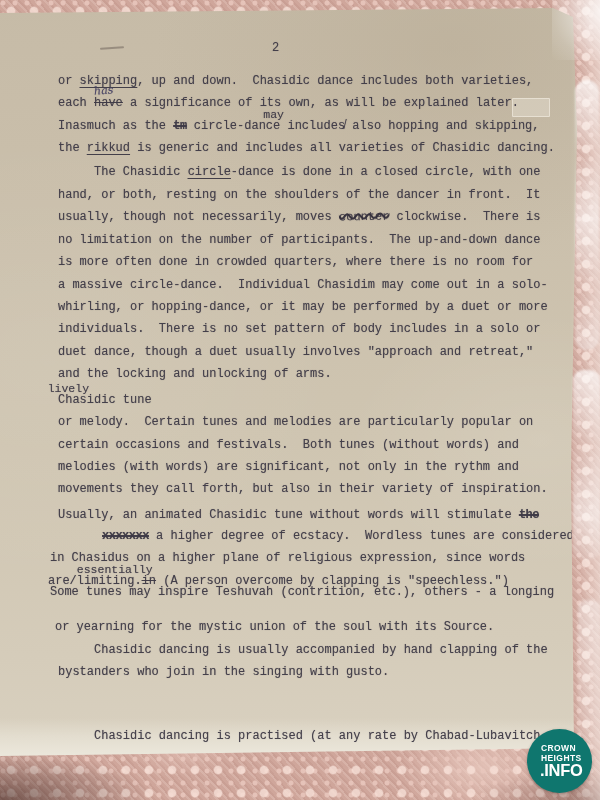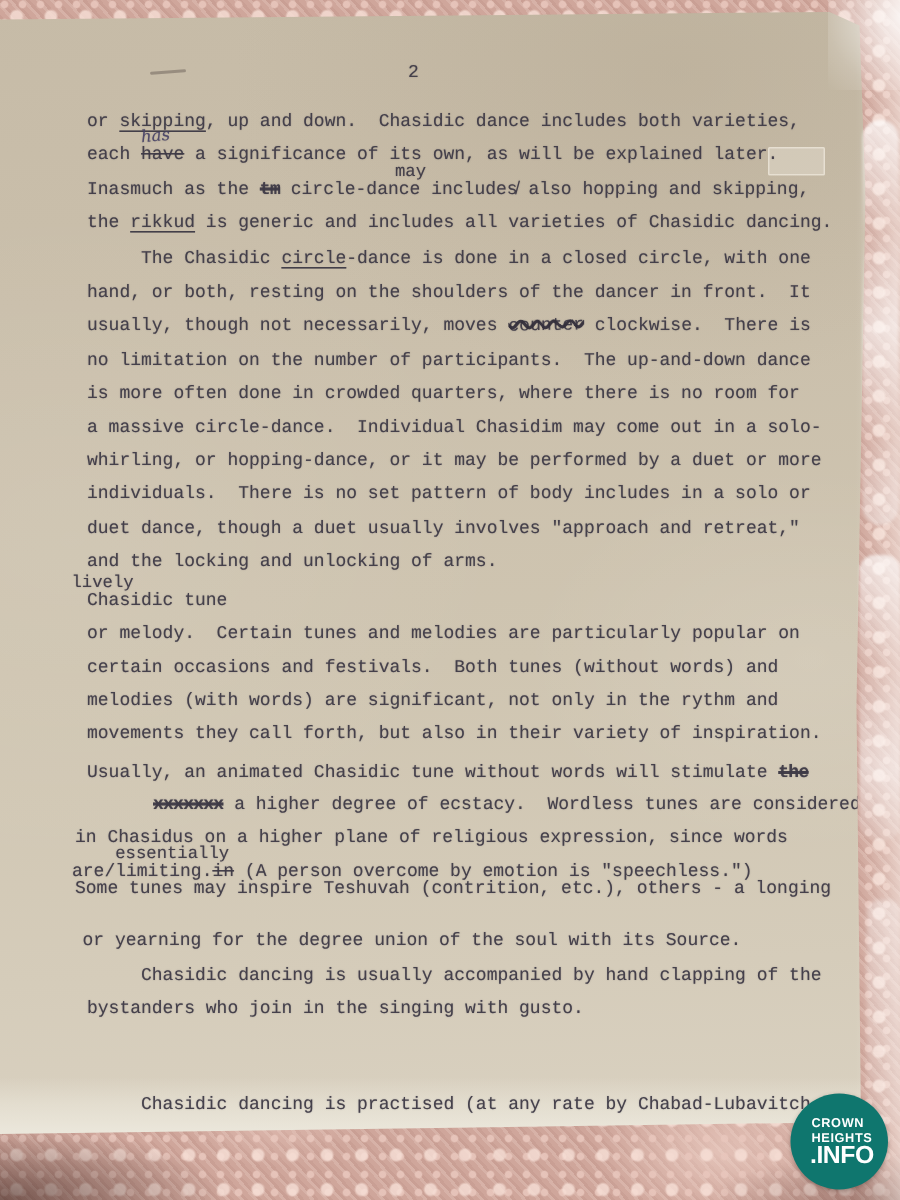--- a/index.html
+++ b/index.html
@@ -106,23 +106,23 @@
       <div class="tline" style="top: 344px; left: 58px;"><span>duet dance, though a duet usually involves "approach and retreat,"</span></div>
       <div class="tline" style="top: 366px; left: 58px;"><span>and the locking and unlocking of arms.</span></div>
       <div class="tline" style="top: 392px; left: 58px;"><span class="abv typ"><span style="margin-left: -1.5ch;">lively</span></span><span>Chasidic tune</span></div>
       <div class="tline" style="top: 414px; left: 58px;"><span>or melody.  Certain tunes and melodies are particularly popular on</span></div>
       <div class="tline" style="top: 437px; left: 58px;"><span>certain occasions and festivals.  Both tunes (without words) and</span></div>
       <div class="tline" style="top: 459px; left: 58px;"><span>melodies (with words) are significant, not only in the rythm and</span></div>
       <div class="tline" style="top: 481px; left: 58px;"><span>movements they call forth, but also in their variety of inspiration.</span></div>
       <div class="tline" style="top: 507px; left: 58px;"><span>Usually, an animated Chasidic tune without words will stimulate </span><span class="s-x">the</span></div>
       <div class="tline" style="top: 528px; left: 54px; margin-left: 48px;"><span class="s-x">xxxxxxx</span><span> a higher degree of ecstacy.  Wordless tunes are considered</span></div>
       <div class="tline" style="top: 550px; left: 50px;"><span>in Chasidus on a higher plane of religious expression, since words</span></div>
-      <div class="tline" style="top: 573px; left: 48px;"><span>are/</span><span class="abv typ"><span>essentially</span></span><span>limiting.</span><span class="s-st">in</span><span> (A person overcome by emotion is "speechless.")</span></div>
+      <div class="tline" style="top: 573px; left: 48px;"><span>are/</span><span class="abv typ"><span>essentially</span></span><span>limiting.</span><span class="s-st">in</span><span> (A person overcome by clapping is "speechless.")</span></div>
       <div class="tline" style="top: 584px; left: 50px;"><span>Some tunes may inspire Teshuvah (contrition, etc.), others - a longing</span></div>
-      <div class="tline" style="top: 619px; left: 55px;"><span>or yearning for the degree union of the soul with its Source.</span></div>
+      <div class="tline" style="top: 619px; left: 55px;"><span>or yearning for the mystic union of the soul with its Source.</span></div>
       <div class="tline" style="top: 642px; left: 58px;"><span>     Chasidic dancing is usually accompanied by hand clapping of the</span></div>
       <div class="tline" style="top: 664px; left: 58px;"><span>bystanders who join in the singing with gusto.</span></div>
       <div class="tline" style="top: 728px; left: 58px;"><span>     Chasidic dancing is practised (at any rate by Chabad-Lubavitch</span></div>
     </div>
 </div>
 
 <div class="logo">
   <div>CROWN</div>
   <div>HEIGHTS</div>
   <div class="logo-info">.INFO</div>

